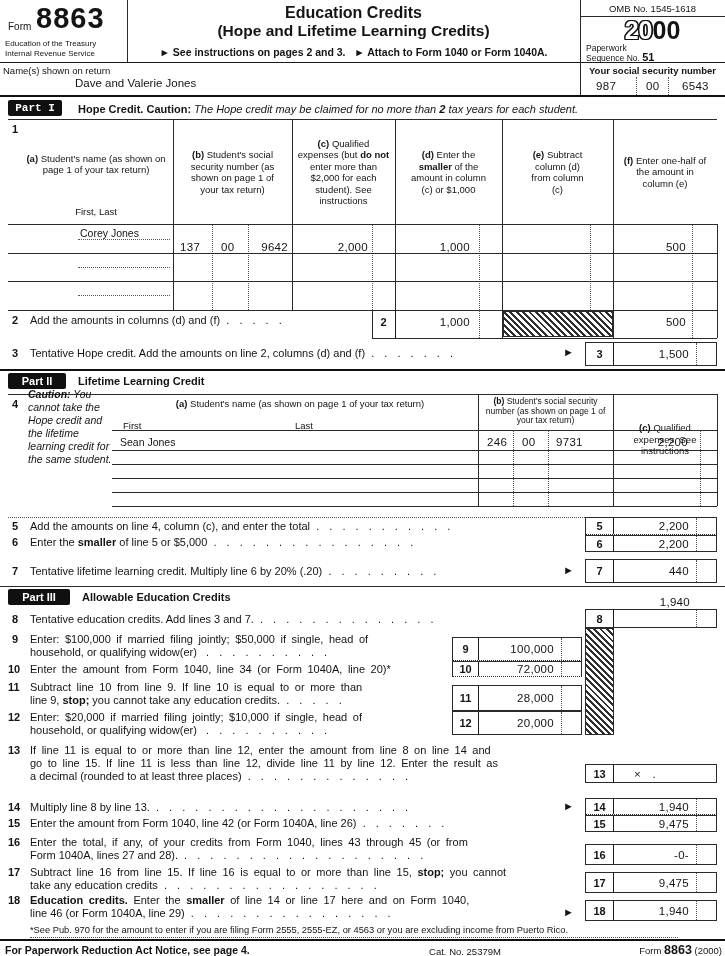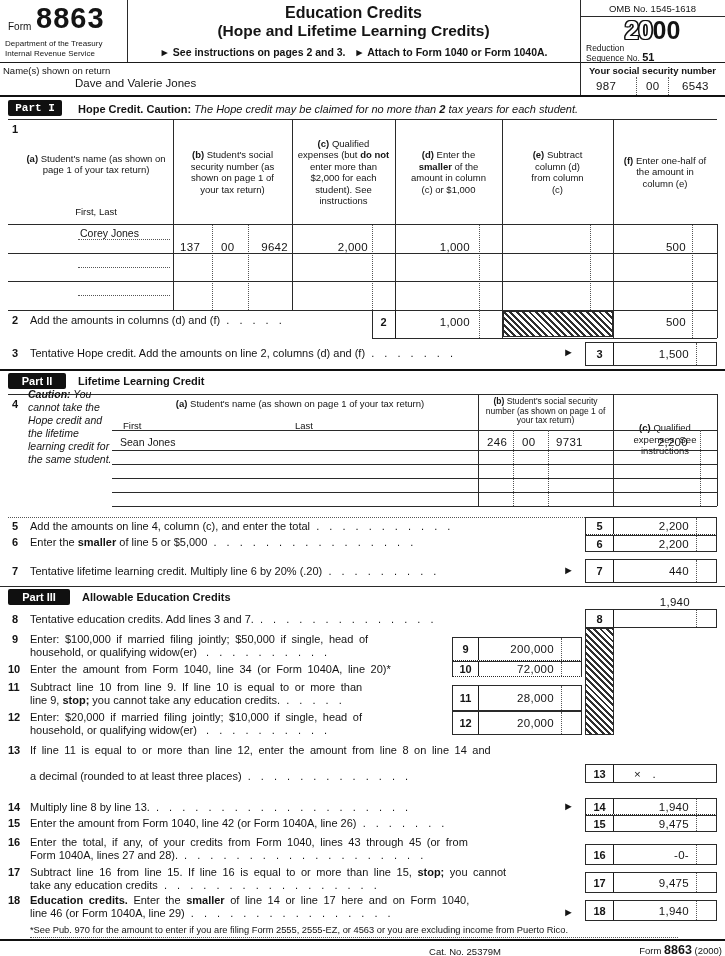--- a/index.html
+++ b/index.html
@@ -41,40 +41,40 @@
                         -1.3px 0 0 #111,1.3px 0 0 #111;}
   .hdrC{display:flex;flex-direction:column;justify-content:center;text-align:center;box-sizing:border-box;}
 </style>
 </head>
 <body>
 
 <div id="page">
 
   <span class="abs t" style="left:8px;top:20px;font-size:10px;">Form</span>
   <span class="abs b" style="left:36px;top:2px;font-size:29px;letter-spacing:1px;">8863</span>
-  <div class="abs tiny" style="left:5px;top:39px;">Department of the Treasury</div>
+  <div class="abs tiny" style="left:5px;top:39px;">Education of the Treasury</div>
   <div class="abs tiny" style="left:5px;top:49px;">Internal Revenue Service</div>
   <div class="abs vl" style="left:127px;top:0;height:62px;"></div>
 
   <div class="abs b c" style="left:127px;top:22px;width:453px;font-size:15.5px;">(Hope and Lifetime Learning Credits)</div>
   <div class="abs b c" style="left:127px;top:4px;width:453px;font-size:16px;">Education Credits</div>
   <div class="abs b c" style="left:127px;top:46px;width:453px;font-size:10.5px;white-space:nowrap;">
     <span>►</span>
     <span>See instructions on pages 2 and 3.</span>&nbsp;&nbsp;
     <span>►</span>
     <span>Attach to Form 1040 or Form 1040A.</span>
   </div>
 
   <div class="abs vl" style="left:580px;top:0;height:62px;"></div>
   <div class="abs c sm" style="left:580px;top:3px;width:145px;">OMB No. 1545-1618</div>
   <div class="abs hl" style="left:580px;top:16px;width:145px;"></div>
   <div class="abs c" style="left:580px;top:17px;width:145px;font-size:25px;line-height:26px;">
     <span class="outline">20</span><span class="b">00</span>
   </div>
-  <div class="abs xs" style="left:586px;top:44px;">Reduction</div>
+  <div class="abs xs" style="left:586px;top:44px;">Paperwork</div>
   <div class="abs xs" style="left:586px;top:53px;">
     <span>Sequence No.</span>
     <span class="b" style="font-size:11px;">51</span>
   </div>
 
   <div class="abs" style="left:0;top:62px;width:725px;border-top:1.5px solid #1a1a1a;height:0;"></div>
   <div class="abs sm" style="left:3px;top:65px;">Name(s) shown on return</div>
   <div class="abs" style="left:75px;top:77px;font-size:11.5px;">Dave and Valerie Jones</div>
   <div class="abs vl" style="left:580px;top:62px;height:33px;"></div>
   <div class="abs b c sm" style="left:582px;top:65px;width:141px;">Your social security number</div>
@@ -275,41 +275,42 @@
     <span>line 9, </span><span class="b">stop;</span><span> you cannot take any education credits.</span>&nbsp;&nbsp;<span class="dots">. . . . .</span>
   </span>
   <span class="abs b t" style="left:8px;top:711px;">12</span>
   <span class="abs t just" style="left:30px;top:711px;">Enter: $20,000 if married filing jointly; $10,000 if single, head of</span>
   <span class="abs t" style="left:30px;top:724px;">
     <span>household, or qualifying widow(er)</span>&nbsp;&nbsp;&nbsp;<span class="dots">. . . . . . . . . .</span>
   </span>
 
   <div class="abs rbox ibox" style="left:452px;top:637px;width:130px;height:24px;border-bottom-style:dotted;">
     <div class="no">9</div>
-    <div class="entry">200,000</div>
+    <div class="entry">100,000</div>
     <div class="cents"></div>
   </div>
   <div class="abs rbox ibox" style="left:452px;top:661px;width:130px;height:16px;border-bottom-style:dotted;">
     <div class="no">10</div>
     <div class="entry">72,000</div>
     <div class="cents"></div>
   </div>
   <div class="abs rbox ibox" style="left:452px;top:685px;width:130px;height:26px;">
     <div class="no">11</div>
     <div class="entry">28,000</div>
     <div class="cents"></div>
   </div>
   <div class="abs rbox ibox" style="left:452px;top:711px;width:130px;height:24px;">
     <div class="no">12</div>
     <div class="entry">20,000</div>
     <div class="cents"></div>
   </div>
 
   <span class="abs b t" style="left:8px;top:744px;">13</span>
   <span class="abs t just" style="left:30px;top:744px;">If line 11 is equal to or more than line 12, enter the amount from line 8 on line 14 and</span>
+  <span class="abs t just" style="left:30px;top:757px;">go to line 15. If line 11 is less than line 12, divide line 11 by line 12. Enter the result as</span>
   <span class="abs t" style="left:30px;top:770px;">
     <span>a decimal (rounded to at least three places)</span>&nbsp;&nbsp;<span class="dots">. . . . . . . . . . . . .</span>
   </span>
   <div class="abs rbox" style="left:585px;top:764px;width:132px;height:19px;">
     <div class="no">13</div>
     <div class="entry" style="text-align:left;padding-left:20px;word-spacing:8px;">× .</div>
   </div>
 
   <span class="abs b t" style="left:8px;top:801px;">14</span>
   <span class="abs t" style="left:30px;top:801px;">
@@ -367,20 +368,21 @@
   <div class="abs rbox" style="left:585px;top:900px;width:132px;height:21px;">
     <div class="no">18</div>
     <div class="entry">1,940</div>
     <div class="cents"></div>
   </div>
 
   <div class="abs" style="left:30px;top:925px;font-size:9.3px;white-space:nowrap;">*See Pub. 970 for the amount to enter if you are filing Form 2555, 2555-EZ, or 4563 or you are excluding income from Puerto Rico.</div>
   <div class="abs hd" style="left:30px;top:937px;width:648px;"></div>
 
   <div class="abs hl2" style="left:0;top:939px;width:725px;"></div>
+  <div class="abs b" style="left:5px;top:944px;font-size:10.5px;white-space:nowrap;">For Paperwork Reduction Act Notice, see page 4.</div>
   <div class="abs c sm" style="left:400px;top:946px;width:130px;">Cat. No. 25379M</div>
   <div class="abs r" style="left:560px;top:943px;width:162px;font-size:9.5px;white-space:nowrap;">
     <span>Form</span>
     <span class="b" style="font-size:12.5px;">8863</span>
     <span>(2000)</span>
   </div>
 
 </div>
 
 </body></html>

